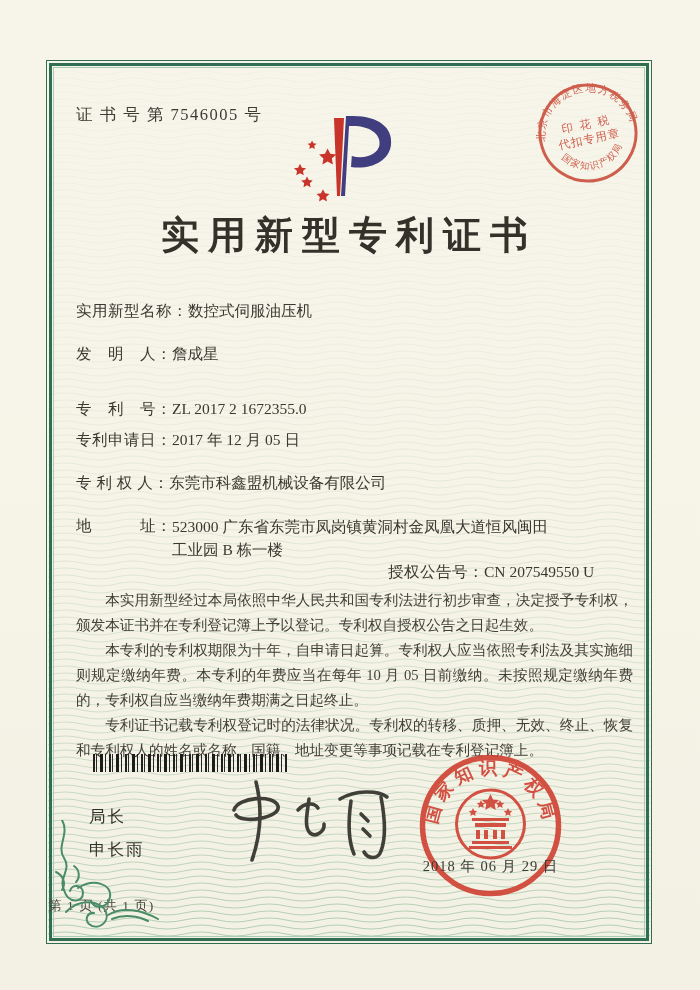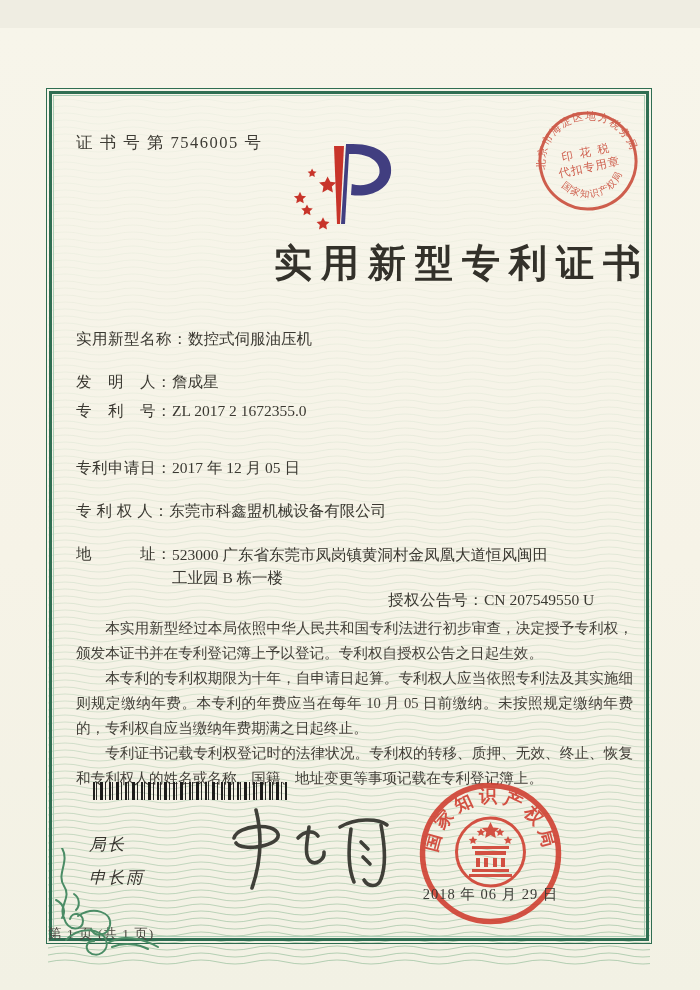--- a/index.html
+++ b/index.html
@@ -5,34 +5,33 @@
   html,body{margin:0;padding:0;}
   body{
     width:700px;height:990px;
     background:#efede2;
     font-family:"Liberation Serif","DejaVu Serif",serif;
     position:relative;overflow:hidden;
   }
   .page{
     position:absolute;inset:0;
     background:linear-gradient(180deg,#f7f5ea 0%,#f6f3e7 55%,#f2f1e4 100%);
-    margin-top:28px;
   }
   
   .frame-a{position:absolute;left:46px;top:60px;right:48px;bottom:46px;border:1.5px solid #2f6e52;}
   .frame-b{position:absolute;inset:2px;border:3px solid #2f6e52;}
   .frame-c{position:absolute;inset:1px;border:1px solid #a9cdb4;}
   
   #waves{position:absolute;left:48px;top:63px;width:602px;height:878px;z-index:0;}
   
   .content{position:absolute;inset:0;z-index:2;color:#3b3933;}
   .cert-no{position:absolute;left:76px;top:104px;font-size:16.5px;letter-spacing:1.5px;color:#3e3c35;}
   .logo{position:absolute;left:291px;top:112px;width:112px;height:102px;}
   .title{
-    position:absolute;left:48px;top:210px;width:602px;text-align:right;
+    position:absolute;left:48px;top:210px;width:602px;text-align:center;
     font-size:38px;font-weight:bold;letter-spacing:9px;color:#33312a;
   }
   .fields{position:absolute;left:76px;top:300px;width:556px;font-size:15.5px;color:#3a3831;}
   .frow{position:absolute;left:0;white-space:nowrap;line-height:22px;}
   .frow .lbl{letter-spacing:0.5px;}
   .frow.addr{white-space:normal;display:flex;align-items:flex-start;justify-content:center;}
   .frow.addr .val{white-space:pre-line;width:460px;line-height:23px;}
   .grant-no{position:absolute;left:312px;top:0;text-align:right;}
   .paras{
     position:absolute;left:76px;top:588px;width:557px;
@@ -40,21 +39,21 @@
   }
   .paras p{margin:0;text-indent:2em;}
   .barcode{
     position:absolute;left:93px;top:754px;width:195px;height:18px;
     background:repeating-linear-gradient(90deg,
       #20201e 0 2px,transparent 2px 3px,
       #2a2a27 3px 4px,transparent 4px 7px,
       #1c1c1a 7px 10px,transparent 10px 12px,
       #242421 12px 13px,transparent 13px 16px);
   }
-  .director{position:absolute;left:89px;top:800px;font-size:16.5px;line-height:33px;color:#34322c;letter-spacing:2px;font-style:italic;}
+  .director{position:absolute;left:89px;top:800px;font-size:16.5px;line-height:33px;color:#34322c;letter-spacing:2px;}
   .autograph{position:absolute;left:182px;top:770px;width:215px;height:95px;}
   .seal{position:absolute;left:417px;top:752px;width:147px;height:147px;z-index:2;}
   .seal-date{
     position:absolute;left:413px;top:857px;width:155px;text-align:center;
     font-size:14.5px;color:#3a3a35;letter-spacing:1px;z-index:3;
   }
   .stamp{position:absolute;left:536px;top:81px;width:104px;height:104px;z-index:3;opacity:.88;}
   .flourish{position:absolute;left:50px;top:820px;width:118px;height:116px;z-index:1;}
   .footer{
     position:absolute;left:48px;top:897px;width:494px;text-align:left;
@@ -217,21 +216,21 @@
 
     <div class="title">实用新型专利证书</div>
 
     <div class="fields">
       <div class="frow" style="top:0">
         <span class="lbl">实用新型名称：</span><span class="val">数控式伺服油压机</span>
       </div>
       <div class="frow" style="top:43px">
         <span class="lbl">发　明　人：</span><span class="val">詹成星</span>
       </div>
-      <div class="frow" style="top:72px">
+      <div class="frow" style="top:98px">
         <span class="lbl">专　利　号：</span><span class="val">ZL 2017 2 1672355.0</span>
       </div>
       <div class="frow" style="top:129px">
         <span class="lbl">专利申请日：</span><span class="val">2017 年 12 月 05 日</span>
       </div>
       <div class="frow" style="top:172px">
         <span class="lbl">专 利 权 人：</span><span class="val">东莞市科鑫盟机械设备有限公司</span>
       </div>
       <div class="frow addr" style="top:215px">
         <span class="lbl">地　　　址：</span>

